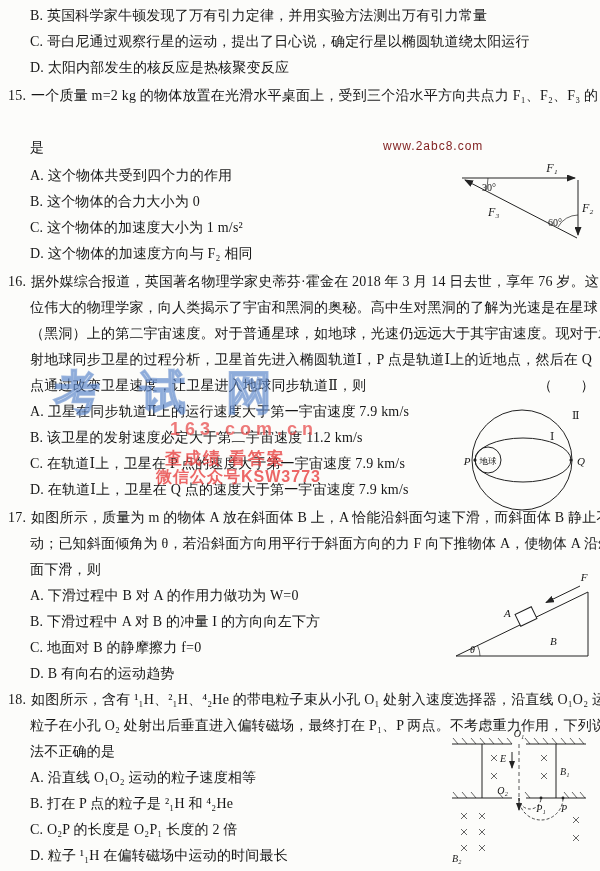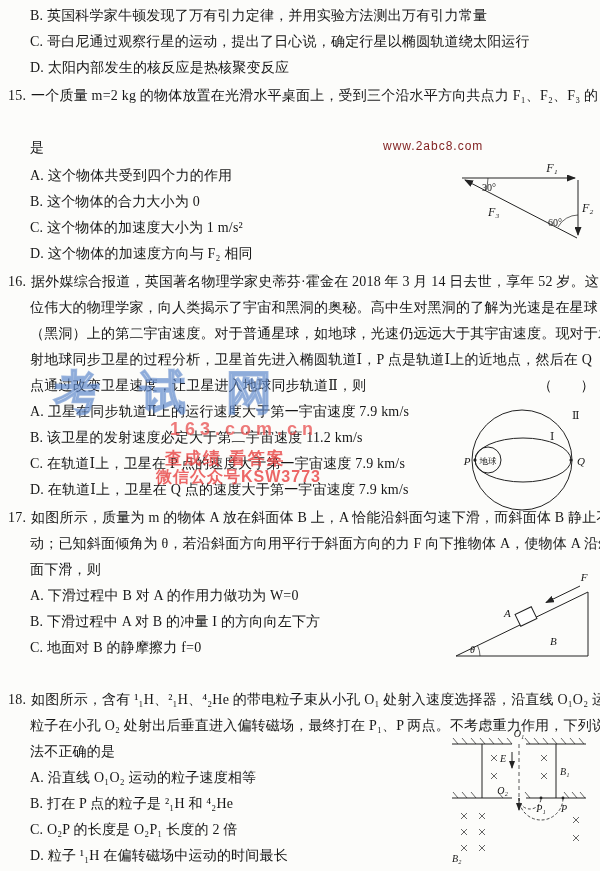--- a/index.html
+++ b/index.html
@@ -55,21 +55,21 @@
     <path class="thin" d="M40,20 A26,26 0 0 1 37,33"></path>
     <path class="thin" d="M130,57 A23,23 0 0 0 110,69"></path>
     <text x="104" y="14" class="sym" font-size="12" text-anchor="middle">F₁</text>
     <text x="134" y="54" class="sym" font-size="12">F₂</text>
     <text x="40" y="58" class="sym" font-size="12">F₃</text>
     <text x="34" y="33" font-size="10">30°</text>
     <text x="100" y="68" font-size="10">60°</text>
   </svg>
 
   <div class="line" style="left:8px;top:272px">
-    <span class="qnum">16.</span><span>据外媒综合报道，英国著名物理学家史蒂芬·霍金在 2018 年 3 月 14 日去世，享年 52 岁。这</span>
+    <span class="qnum">16.</span><span>据外媒综合报道，英国著名物理学家史蒂芬·霍金在 2018 年 3 月 14 日去世，享年 76 岁。这</span>
   </div>
   <div class="line" style="left:30px;top:298px">位伟大的物理学家，向人类揭示了宇宙和黑洞的奥秘。高中生对黑洞的了解为光速是在星球</div>
   <div class="line" style="left:30px;top:324px">（黑洞）上的第二宇宙速度。对于普通星球，如地球，光速仍远远大于其宇宙速度。现对于发</div>
   <div class="line" style="left:30px;top:350px">射地球同步卫星的过程分析，卫星首先进入椭圆轨道Ⅰ，P 点是轨道Ⅰ上的近地点，然后在 Q</div>
   <div class="line" style="left:30px;top:376px">点通过改变卫星速度，让卫星进入地球同步轨道Ⅱ，则</div>
   <div class="line" style="left:538px;top:376px">（　　）</div>
   <div class="line" style="left:30px;top:402px">A. 卫星在同步轨道Ⅱ上的运行速度大于第一宇宙速度 7.9 km/s</div>
   <div class="line" style="left:30px;top:428px">B. 该卫星的发射速度必定大于第二宇宙速度 11.2 km/s</div>
   <div class="line" style="left:30px;top:454px">C. 在轨道Ⅰ上，卫星在 P 点的速度大于第一宇宙速度 7.9 km/s</div>
   <div class="line" style="left:30px;top:480px">D. 在轨道Ⅰ上，卫星在 Q 点的速度大于第一宇宙速度 7.9 km/s</div>
@@ -88,20 +88,21 @@
   </svg>
 
   <div class="line" style="left:8px;top:508px">
     <span class="qnum">17.</span><span>如图所示，质量为 m 的物体 A 放在斜面体 B 上，A 恰能沿斜面匀速下滑，而斜面体 B 静止不</span>
   </div>
   <div class="line" style="left:30px;top:534px">动；已知斜面倾角为 θ，若沿斜面方向用平行于斜面方向的力 F 向下推物体 A，使物体 A 沿斜</div>
   <div class="line" style="left:30px;top:560px">面下滑，则</div>
   <div class="line" style="left:30px;top:586px">A. 下滑过程中 B 对 A 的作用力做功为 W=0</div>
   <div class="line" style="left:30px;top:612px">B. 下滑过程中 A 对 B 的冲量 I 的方向向左下方</div>
   <div class="line" style="left:30px;top:638px">C. 地面对 B 的静摩擦力 f=0</div>
+  <div class="line" style="left:30px;top:664px">D. B 有向右的运动趋势</div>
 
   <svg style="left:446px;top:564px" width="152" height="104" viewBox="0 0 152 104">
     <defs>
       <marker id="a17" markerWidth="9" markerHeight="7" refX="8" refY="3.5" orient="auto">
         <path d="M0,0 L9,3.5 L0,7 Z" fill="#222"></path>
       </marker>
     </defs>
     <path class="stroke" d="M10,92 L142,92 L142,28 Z"></path>
     <path class="thin" d="M34,92 A24,24 0 0 0 31.5,81.5"></path>
     <rect x="71" y="46" width="18" height="13" fill="#fff" stroke="#222" transform="rotate(-25.9 80 52.5)"></rect>

